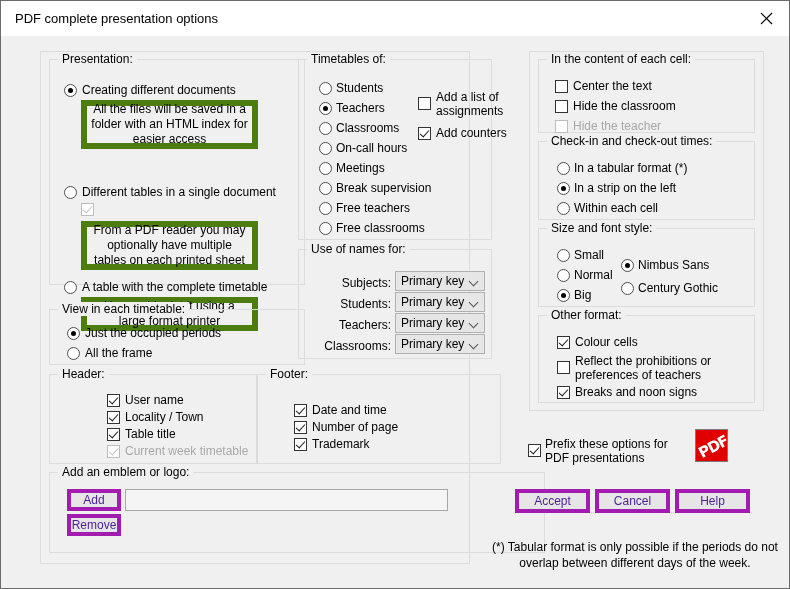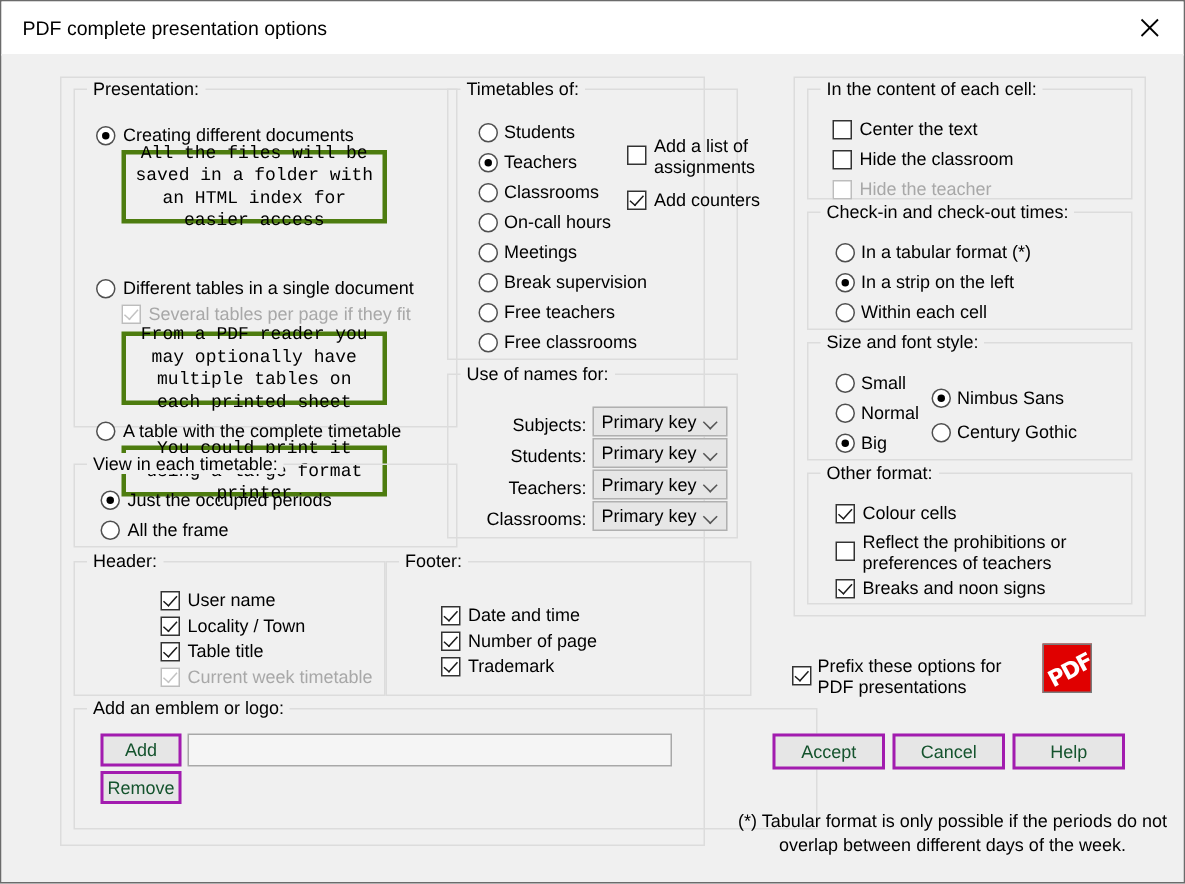--- a/index.html
+++ b/index.html
@@ -85,28 +85,27 @@
   .cb.dis{border-color:#bdbdbd;}
   .cb.dis.on::after{border-color:#c3c3c3;}
 
   .lbl{position:absolute;font-size:12px;white-space:nowrap;line-height:14px;}
   .lbl.dis{color:#a8a8a8;}
   .lbl.wrap{white-space:normal;line-height:14px;}
 
   
   .infobox{
     position:absolute;
-    border:3px solid #4d7c0f;
+    border:6px solid #4d7c0f;
     background:#f0f0f0;
     box-sizing:border-box;
     display:flex;align-items:center;justify-content:center;
     text-align:center;
     font-size:12px;line-height:15px;
     padding:2px 4px;
-    font-family:Liberation Mono, monospace;
   }
 
   
   .combo{
     position:absolute;
     height:20px;
     background:#e6e6e6;
     border:1px solid #b0b0b0;
     box-sizing:border-box;
     display:flex;align-items:center;
@@ -124,24 +123,24 @@
     transform:rotate(45deg);
   }
   .field-label{
     position:absolute;font-size:12px;text-align:right;white-space:nowrap;
   }
 
   
   .btn{
     position:absolute;
     background:#e6e6e6;
-    border:2px solid #a21caf;
+    border:4px solid #a21caf;
     box-sizing:border-box;
     display:flex;align-items:center;justify-content:center;
-    font-size:12px;color:#14532d;
+    font-size:12px;color:#4c1d95;
     cursor:default;
     text-align:center;
   }
   .textinput{
     position:absolute;
     background:#f5f5f5;
     border:1px solid #a8a8a8;
     box-sizing:border-box;
   }
 
@@ -198,21 +197,20 @@
       <div class="legend">Presentation:</div>
     </div>
 
     <div class="radio on" style="left:63px;top:48px;"></div>
     <div class="lbl" style="left:81px;top:47px;">Creating different documents</div>
     <div class="infobox" style="left:80px;top:64px;width:177px;height:49px;">All the files will be saved in a folder with an HTML index for easier access</div>
 
     <div class="radio" style="left:63px;top:150px;"></div>
     <div class="lbl" style="left:81px;top:149px;">Different tables in a single document</div>
     <div class="cb dis on" style="left:80px;top:167px;"></div>
-    <div class="lbl dis" style="left:98px;top:166px;">Several tables per page if they fit</div>
     <div class="infobox" style="left:80px;top:185px;width:177px;height:49px;">From a PDF reader you may optionally have multiple tables on each printed sheet</div>
 
     <div class="radio" style="left:63px;top:245px;"></div>
     <div class="lbl" style="left:81px;top:244px;">A table with the complete timetable</div>
     <div class="infobox" style="left:80px;top:261px;width:177px;height:34px;">You could print it using a large format printer</div>
 
     <div class="grp" style="left:48px;top:273px;width:256px;height:56px;">
       <div class="legend">View in each timetable:</div>
     </div>
     <div class="radio on" style="left:66px;top:291px;"></div>

